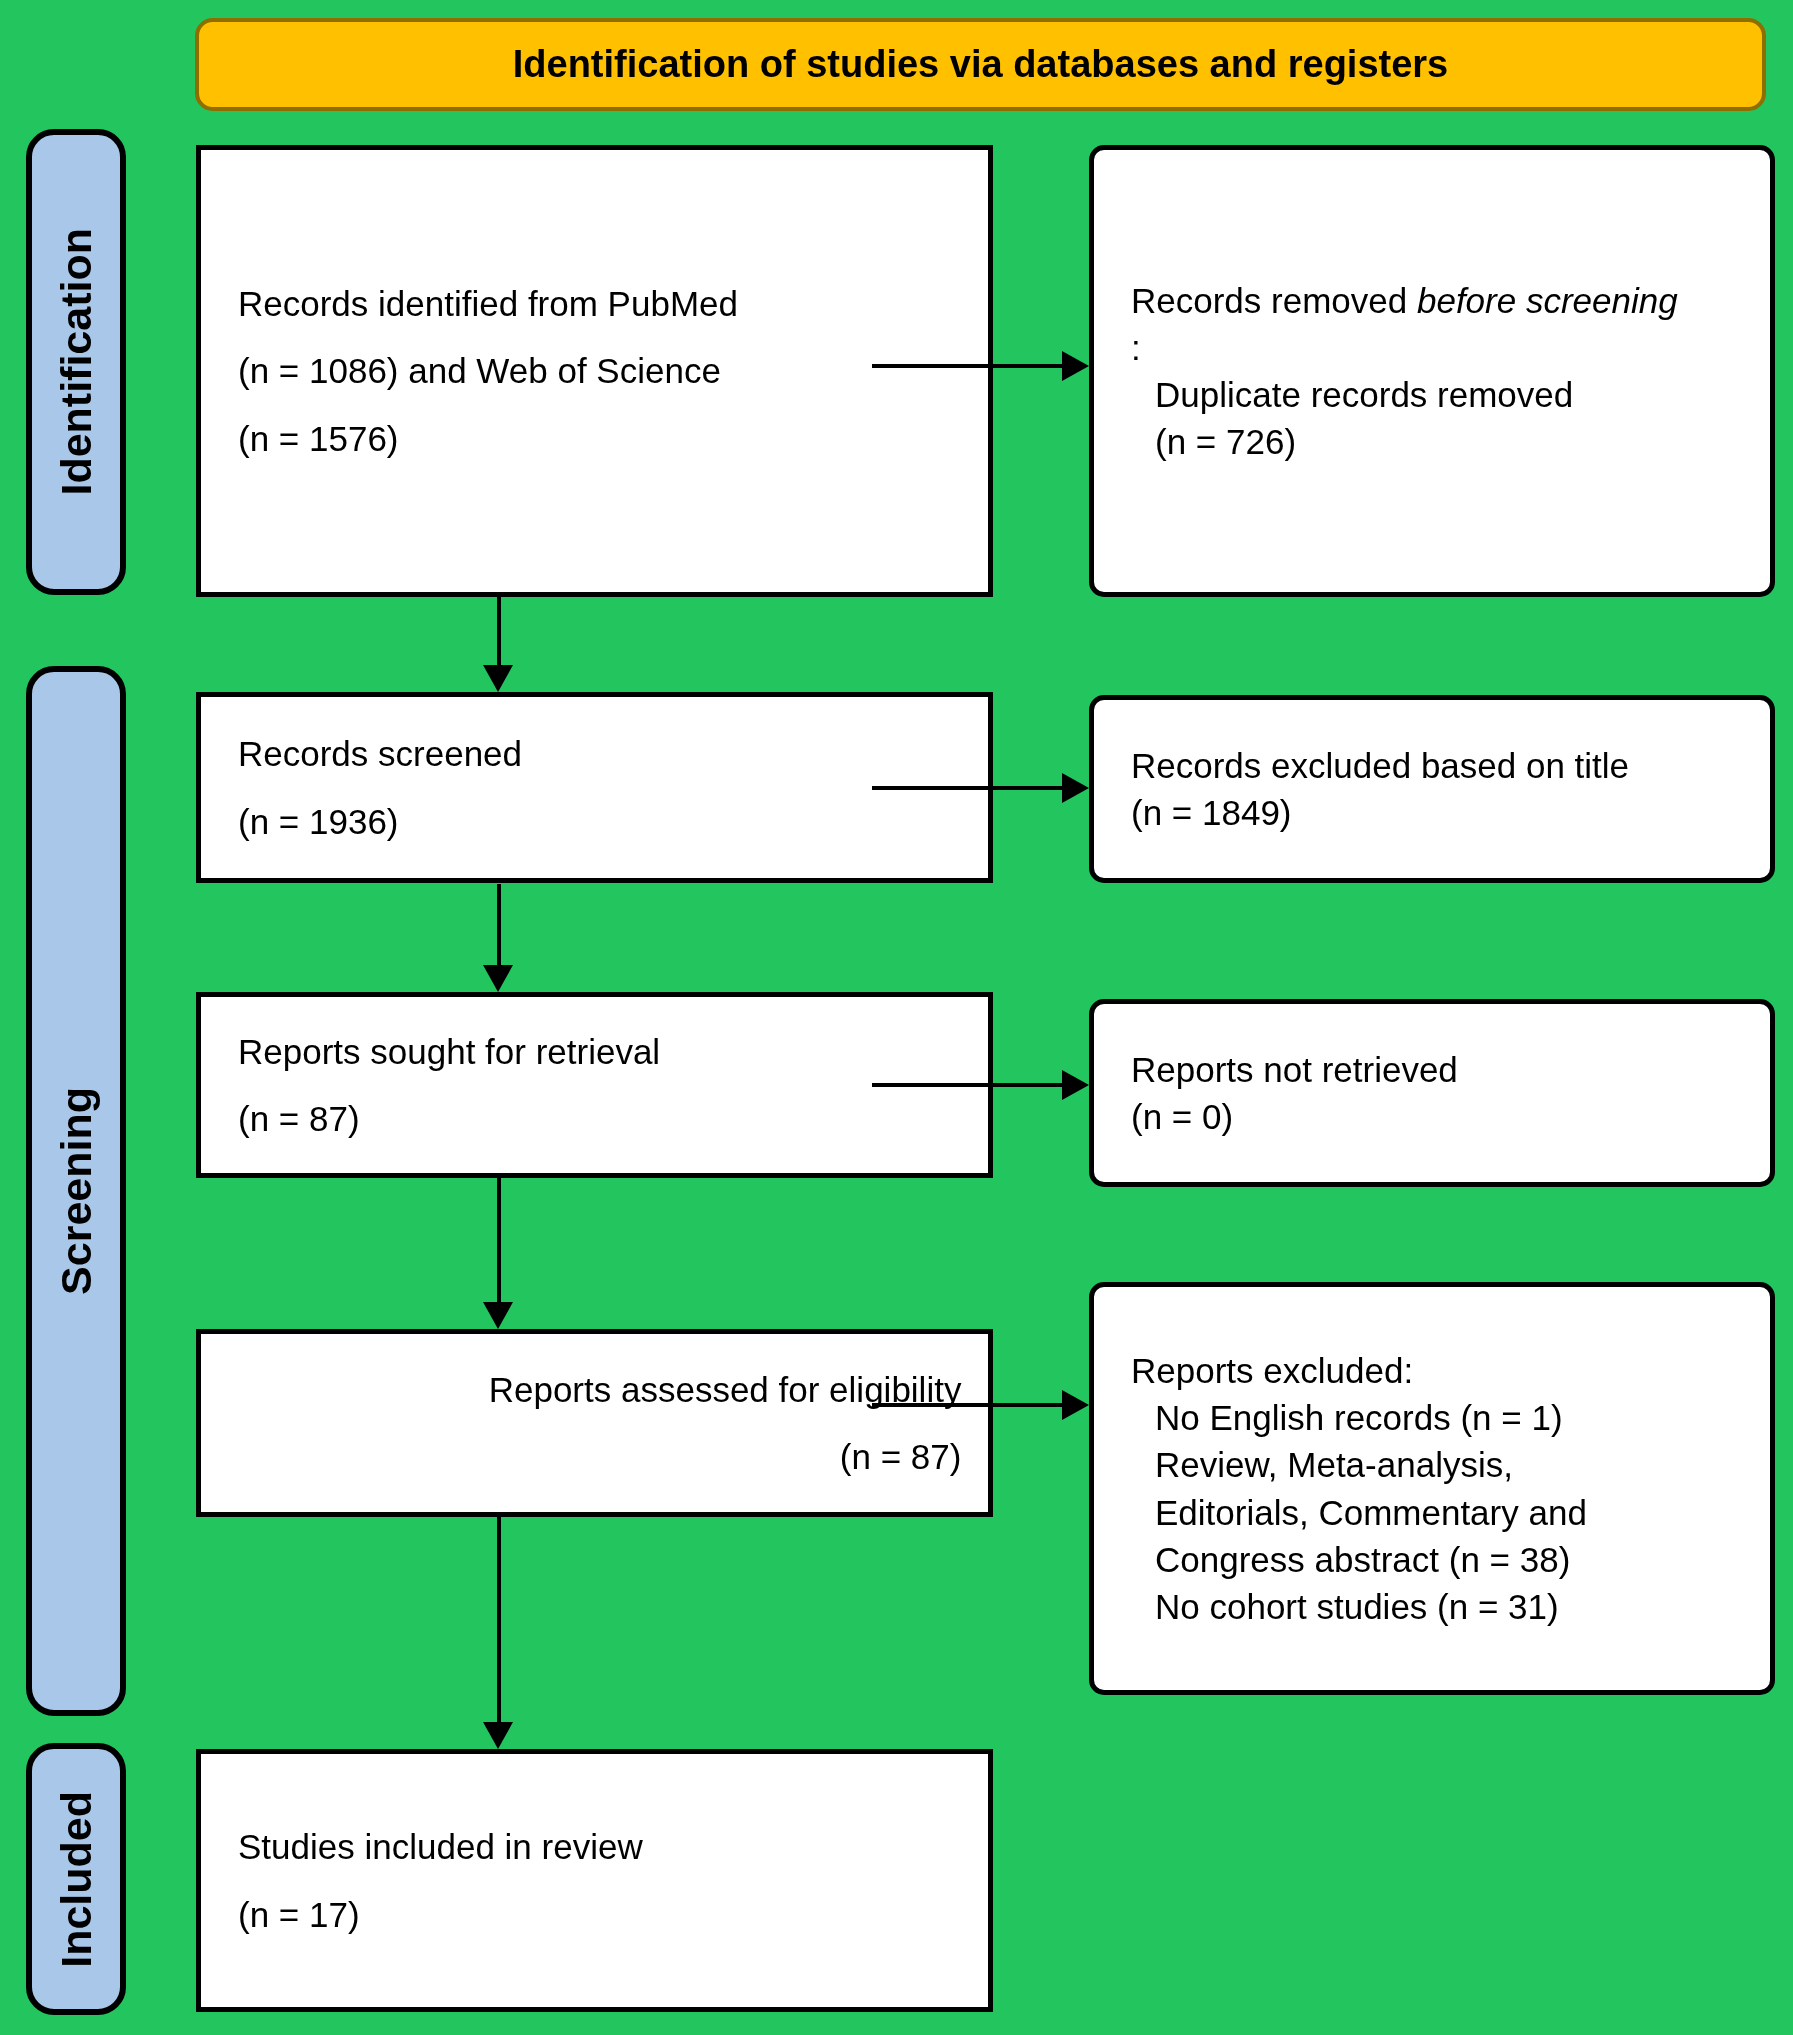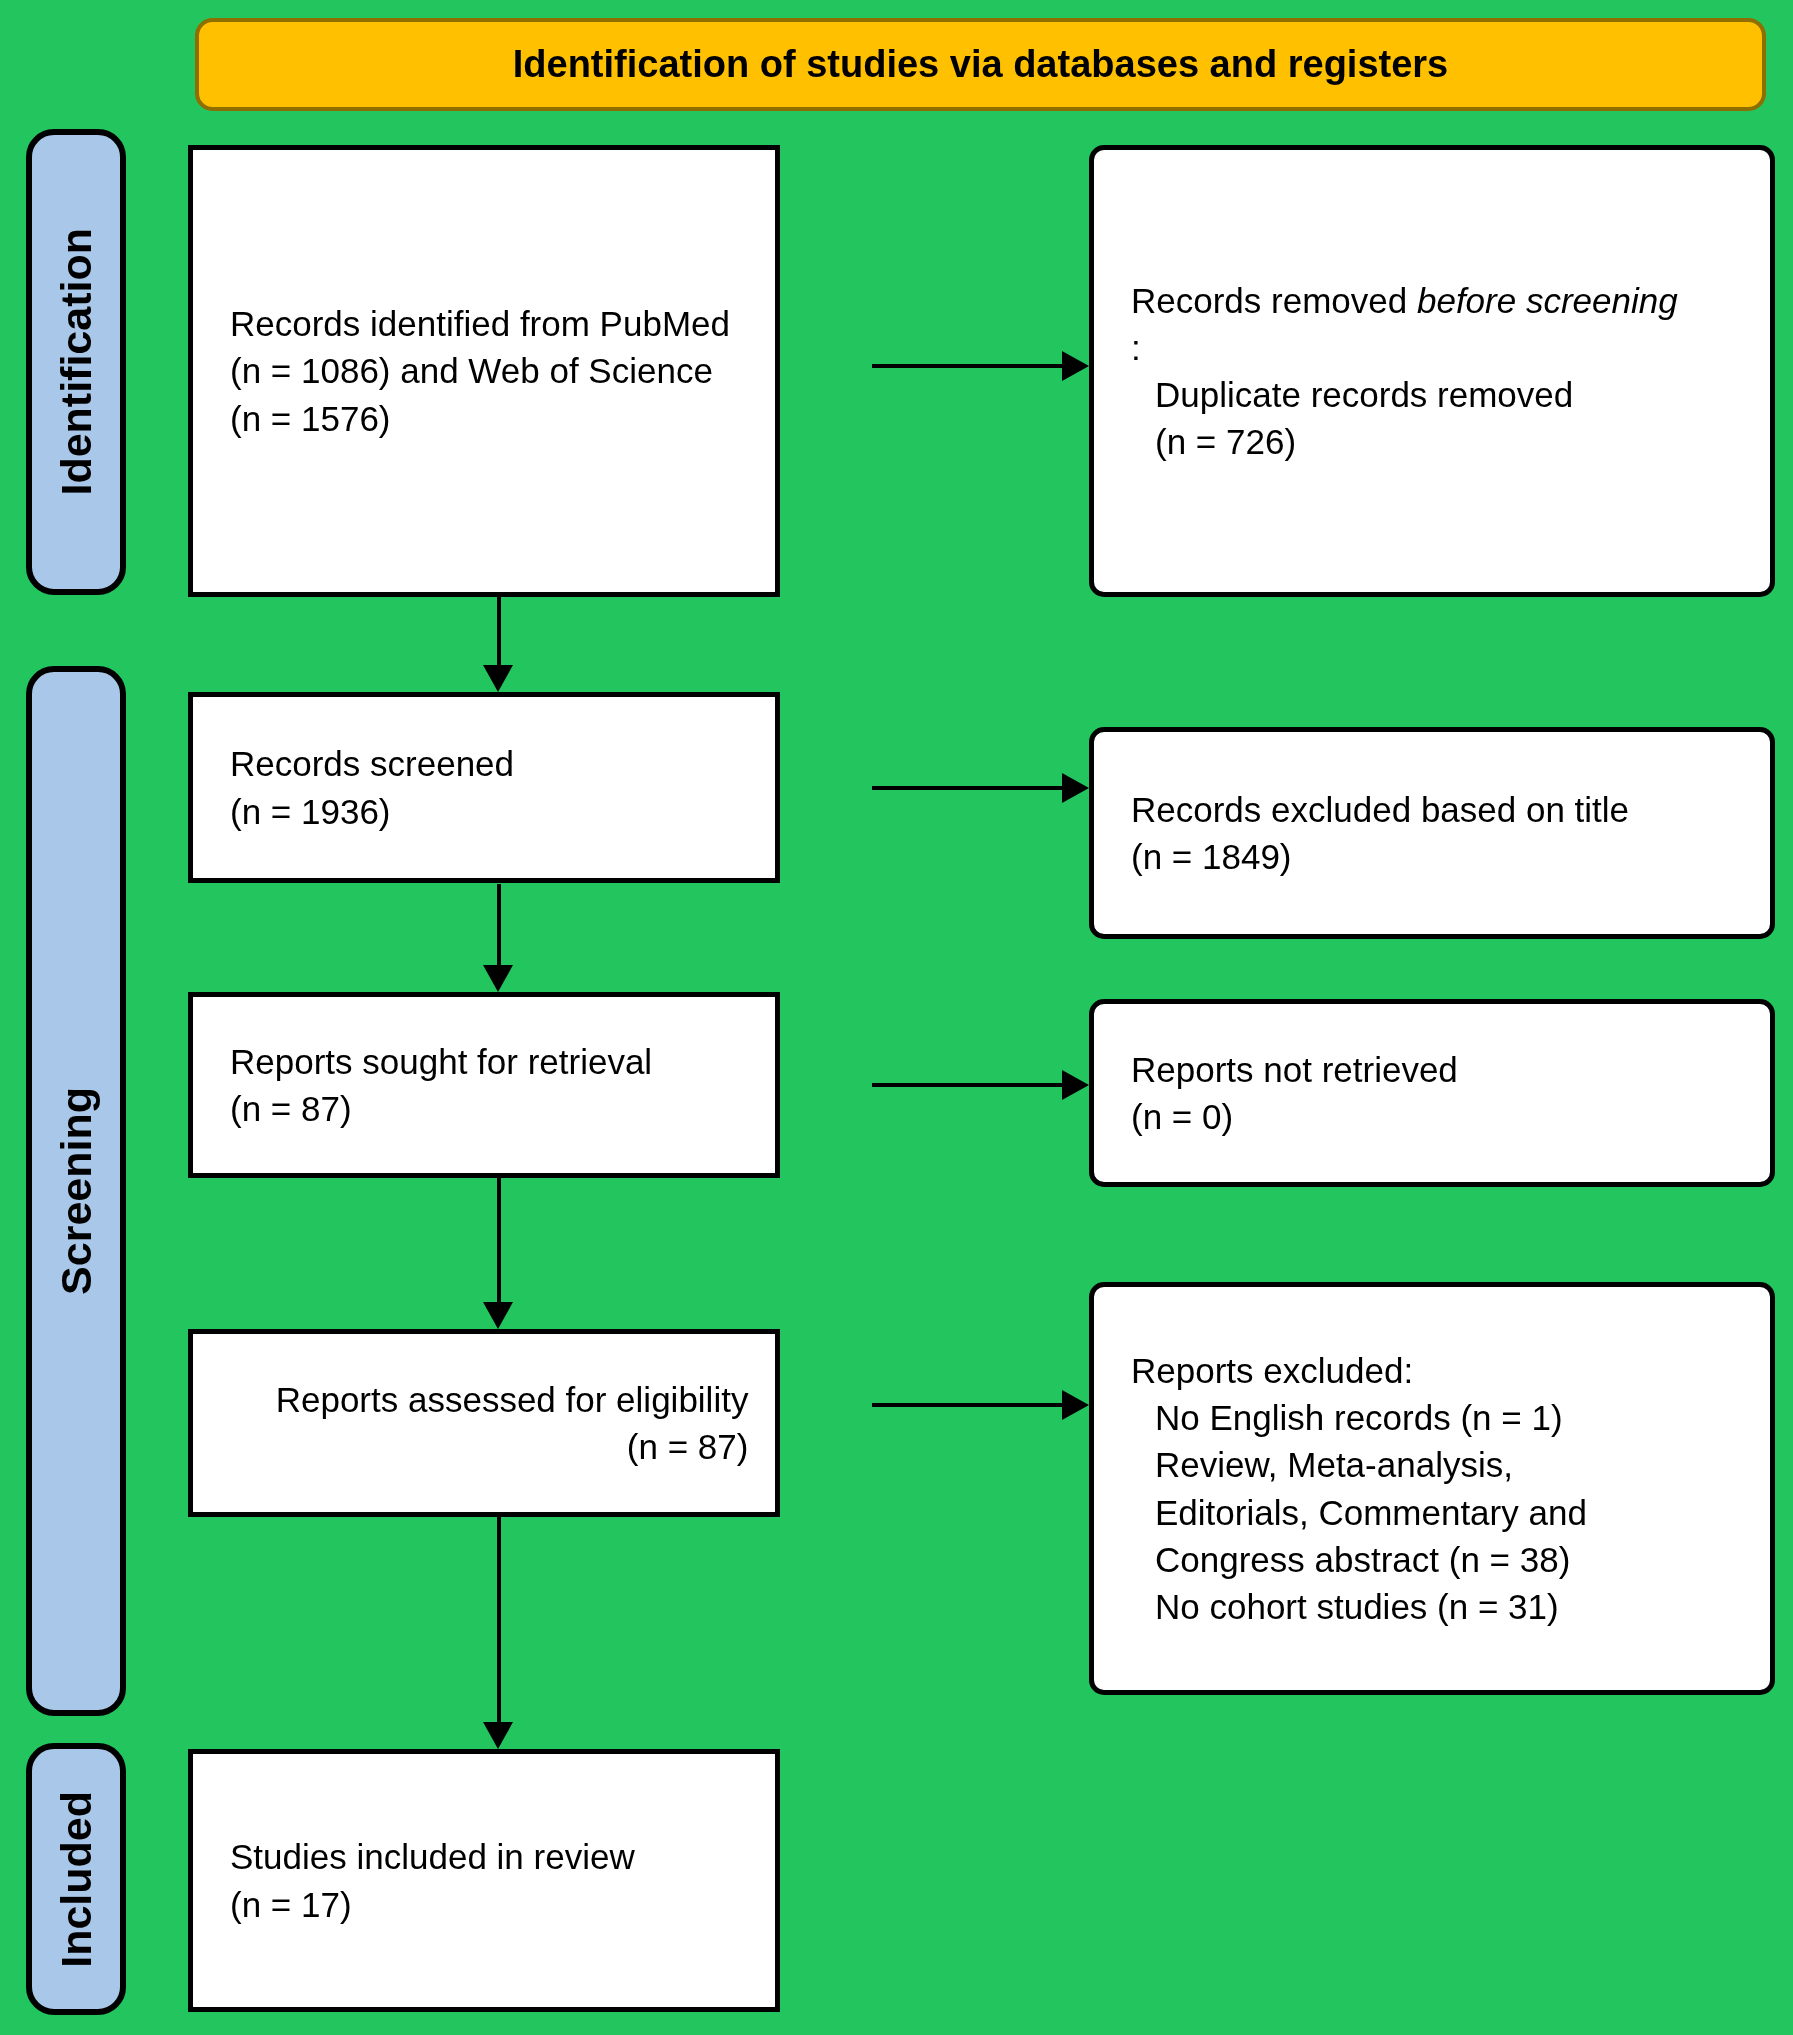--- a/index.html
+++ b/index.html
@@ -49,26 +49,26 @@
   
   .nbox {
     position: absolute;
     background: #ffffff;
     border: 5.9px solid #000000;
     box-sizing: border-box;
     display: flex; flex-direction: column; justify-content: center;
     padding: 17.7px 26.6px 17.7px 37px;
     font-size: 35px; line-height: 1.35;
   }
-  .col-left  { left: 188px;  width: 592px; }
+  .col-left  { left: 196px;  width: 797px; gap: 20px; }
   .col-right { left: 1089px; width: 686px; border-radius: 15px; }
   .box-identified        { top: 145px;  height: 452px; }
   .box-removed           { top: 145px;  height: 452px; }
   .box-screened          { top: 692px; height: 191px; }
-  .box-excluded-title    { top: 695px; height: 212px; margin-top: 32px; }
+  .box-excluded-title    { top: 695px; height: 188px; }
   .box-sought            { top: 992px; height: 186px; }
   .box-not-retrieved     { top: 999px; height: 188px; }
   .box-assessed          { top: 1329px; height: 188px; align-items: flex-end; }
   .box-reports-excluded  { top: 1282px; height: 413px; }
   .box-included-review   { top: 1749px; height: 263px; }
 
   .indent { margin-left: 24px; }
   .it { font-style: italic; }
 
   

